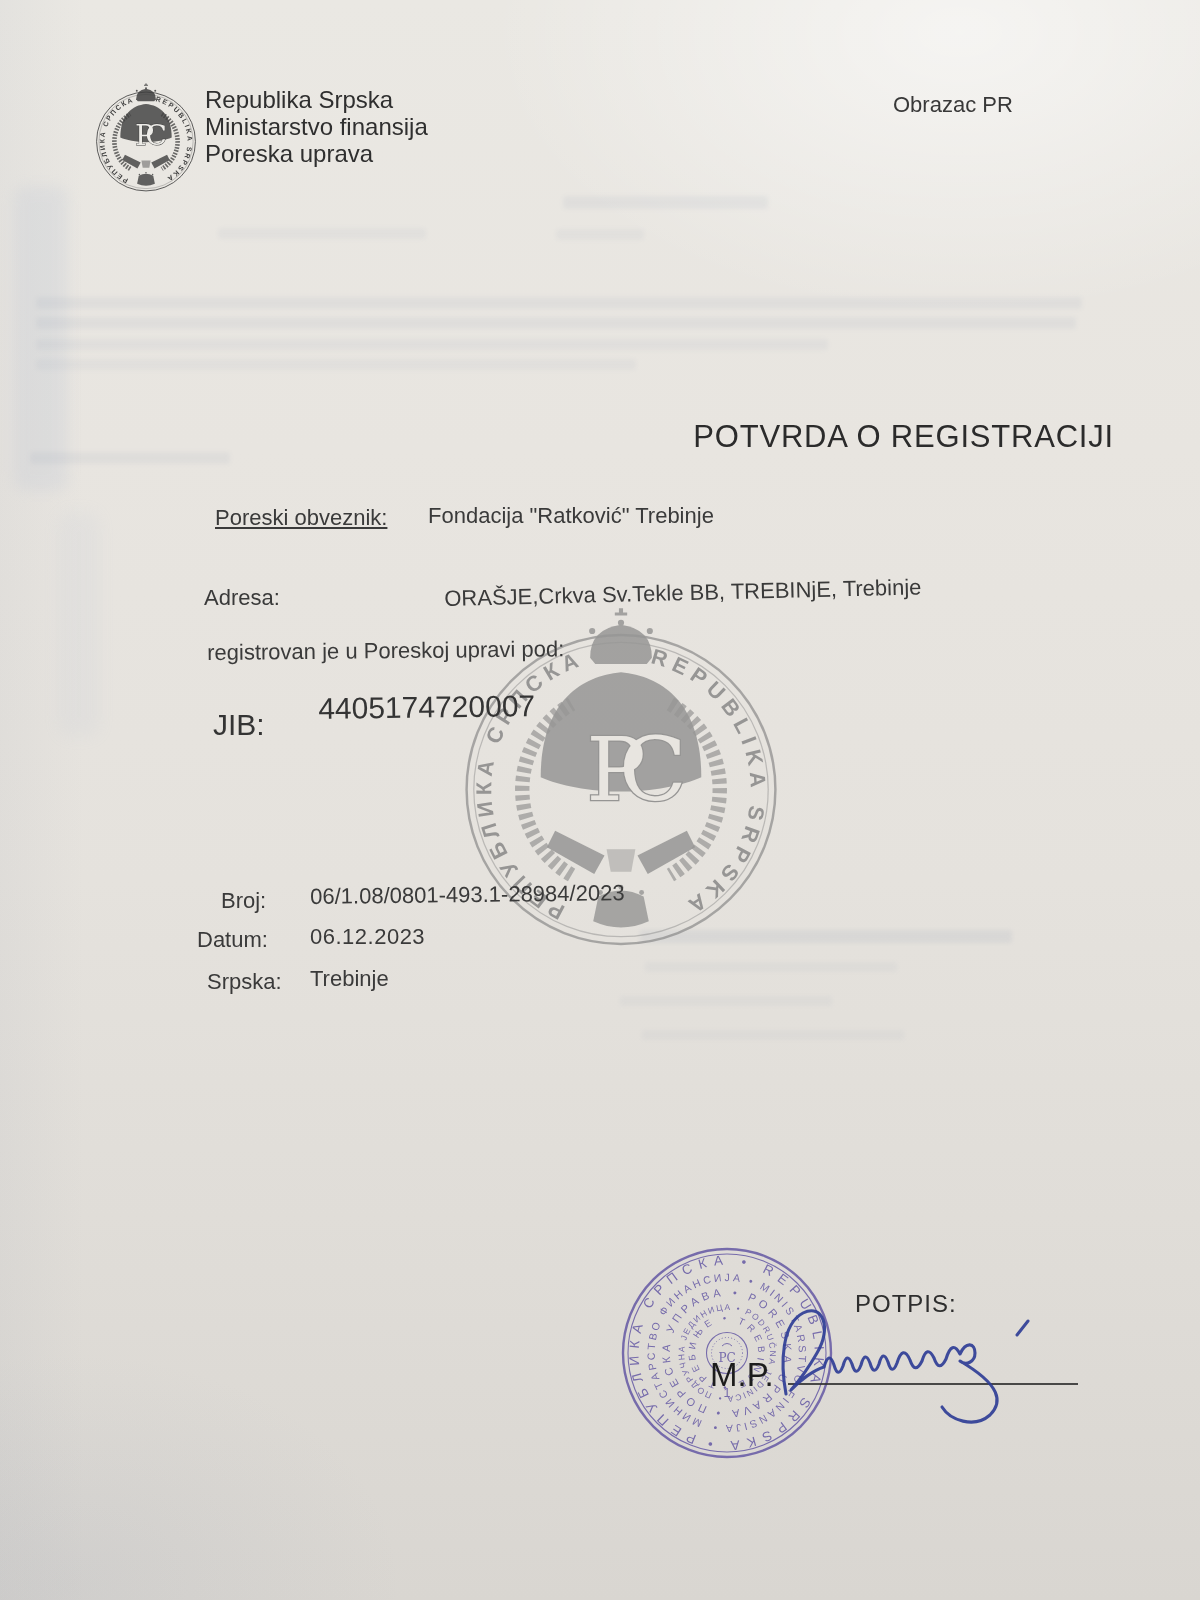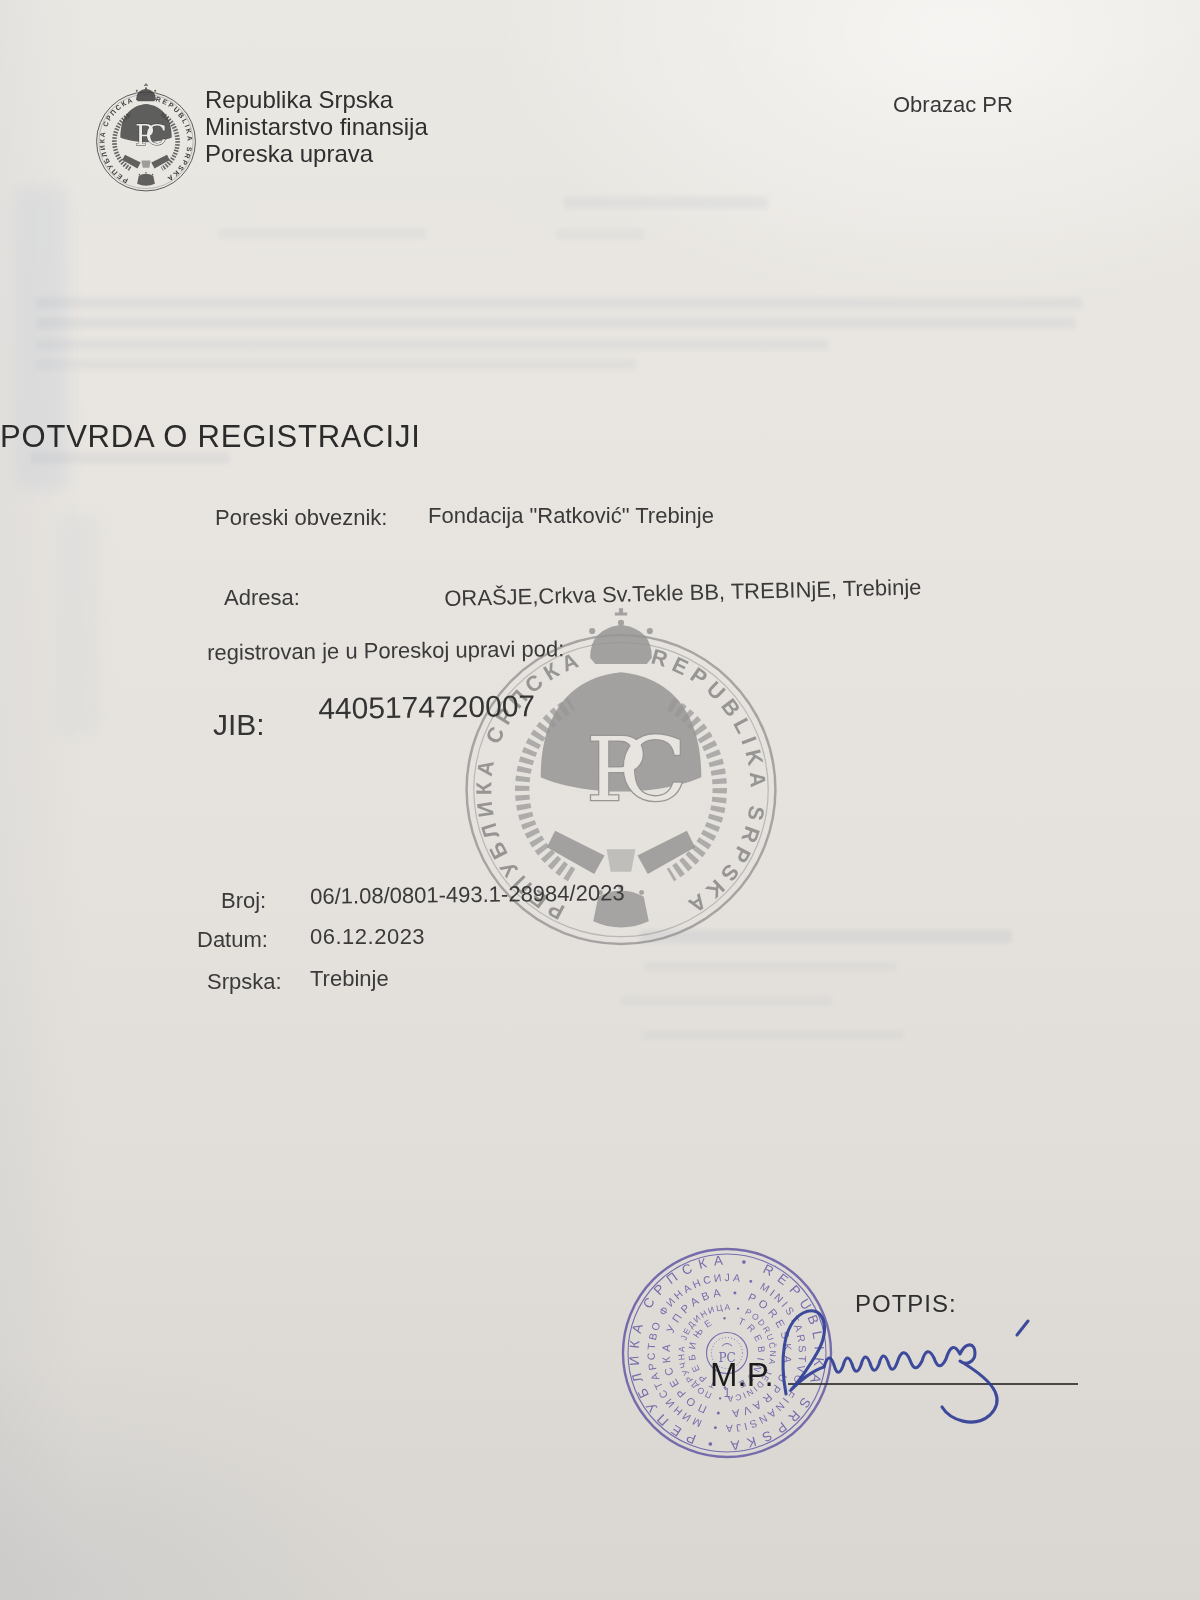--- a/index.html
+++ b/index.html
@@ -9,21 +9,21 @@
     background:
       radial-gradient(ellipse 760px 460px at 80% 2%, rgba(255,255,255,.55), rgba(255,255,255,0) 62%),
       radial-gradient(ellipse 600px 420px at 6% 99%, rgba(140,150,170,.12), rgba(140,150,170,0) 55%),
       linear-gradient(90deg, rgba(120,130,150,.06), rgba(120,130,150,0) 7%),
       linear-gradient(180deg,#eae8e3 0%,#e8e5e0 28%,#e5e2dd 55%,#e0ddd8 76%,#d9d6d1 100%);
   }
   .ghost{position:absolute;background:#8e9ab0;filter:blur(2px);border-radius:3px;}
   .gband{position:absolute;background:#aebad0;border-radius:12px;}
   .hdr{position:absolute;left:205px;top:86px;font-size:24px;line-height:27px;color:#2f2f2f;}
   .formcode{position:absolute;left:862px;top:92px;font-size:22px;color:#383838;margin-left:31px;}
-  .title{position:absolute;left:0;top:419px;width:1114px;text-align:left;
+  .title{position:absolute;left:0;top:419px;width:1114px;text-align:right;
          font-size:31px;letter-spacing:.8px;color:#2b2b2b;}
   .lbl,.val{position:absolute;font-size:22px;color:#3a3a3a;white-space:pre;transform-origin:left top;}
   .big{font-size:30px;color:#343434;}
   .seal{position:absolute;}
   .seal.logo{color:#3f3f3f;}
   .seal.watermark{color:#858585;opacity:.82;}
   .stamp{position:absolute;color:var(--stamp-purple,#7065a9);opacity:.94;}
   .mp{position:absolute;left:710px;top:1356px;font-size:33px;color:#1c1c1c;z-index:6;}
   .potpis{position:absolute;left:855px;top:1290px;font-size:24px;letter-spacing:1px;color:#2e2e2e;z-index:6;}
   .sigline{position:absolute;left:788px;top:1383px;width:290px;height:2px;background:#2e2e2e;opacity:.85;z-index:4;}
@@ -134,24 +134,24 @@
       <path d="M -14 58 L 14 58 L 10 80 L -10 80 Z" opacity=".55"></path>
     </g>
     <g fill="currentColor" opacity=".8">
       <path d="M -22 104 Q 0 92 22 104 L 27 128 Q 0 140 -27 128 Z"></path>
       <circle cx="-20" cy="100" r="2.4"></circle>
         <circle cx="0" cy="95" r="2.4"></circle>
         <circle cx="20" cy="100" r="2.4"></circle>
     </g>
   </svg>
 
-  <span class="lbl z2" style="left:215px;top:505px;">Poreski obveznik:</span>
+  <span class="lbl z2" style="left:215px;top:505px;text-decoration:underline;">Poreski obveznik:</span>
   <span class="val z2" style="left:428px;top:503px;">Fondacija "Ratković" Trebinje</span>
 
-  <span class="lbl z2" style="left:224px;top:585px;text-align:right;">Adresa:</span>
+  <span class="lbl z2" style="left:204px;top:585px;text-align:right;">Adresa:</span>
   <span class="val z2" style="left:444px;top:586px;transform:rotate(-1.4deg);">ORAŠJE,Crkva Sv.Tekle BB, TREBINjE, Trebinje</span>
 
   <span class="lbl z2" style="left:207px;top:640px;transform:rotate(-0.6deg);">registrovan je u Poreskoj upravi pod:</span>
 
   <span class="lbl big z2" style="left:213px;top:708px;">JIB:</span>
   <span class="val big z2" style="left:318px;top:692px;transform:rotate(-0.8deg);">4405174720007</span>
 
   <span class="lbl z2" style="left:221px;top:888px;">Broj:</span>
   <span class="val z2" style="left:310px;top:884px;transform:rotate(-0.7deg);">06/1.08/0801-493.1-28984/2023</span>
 

